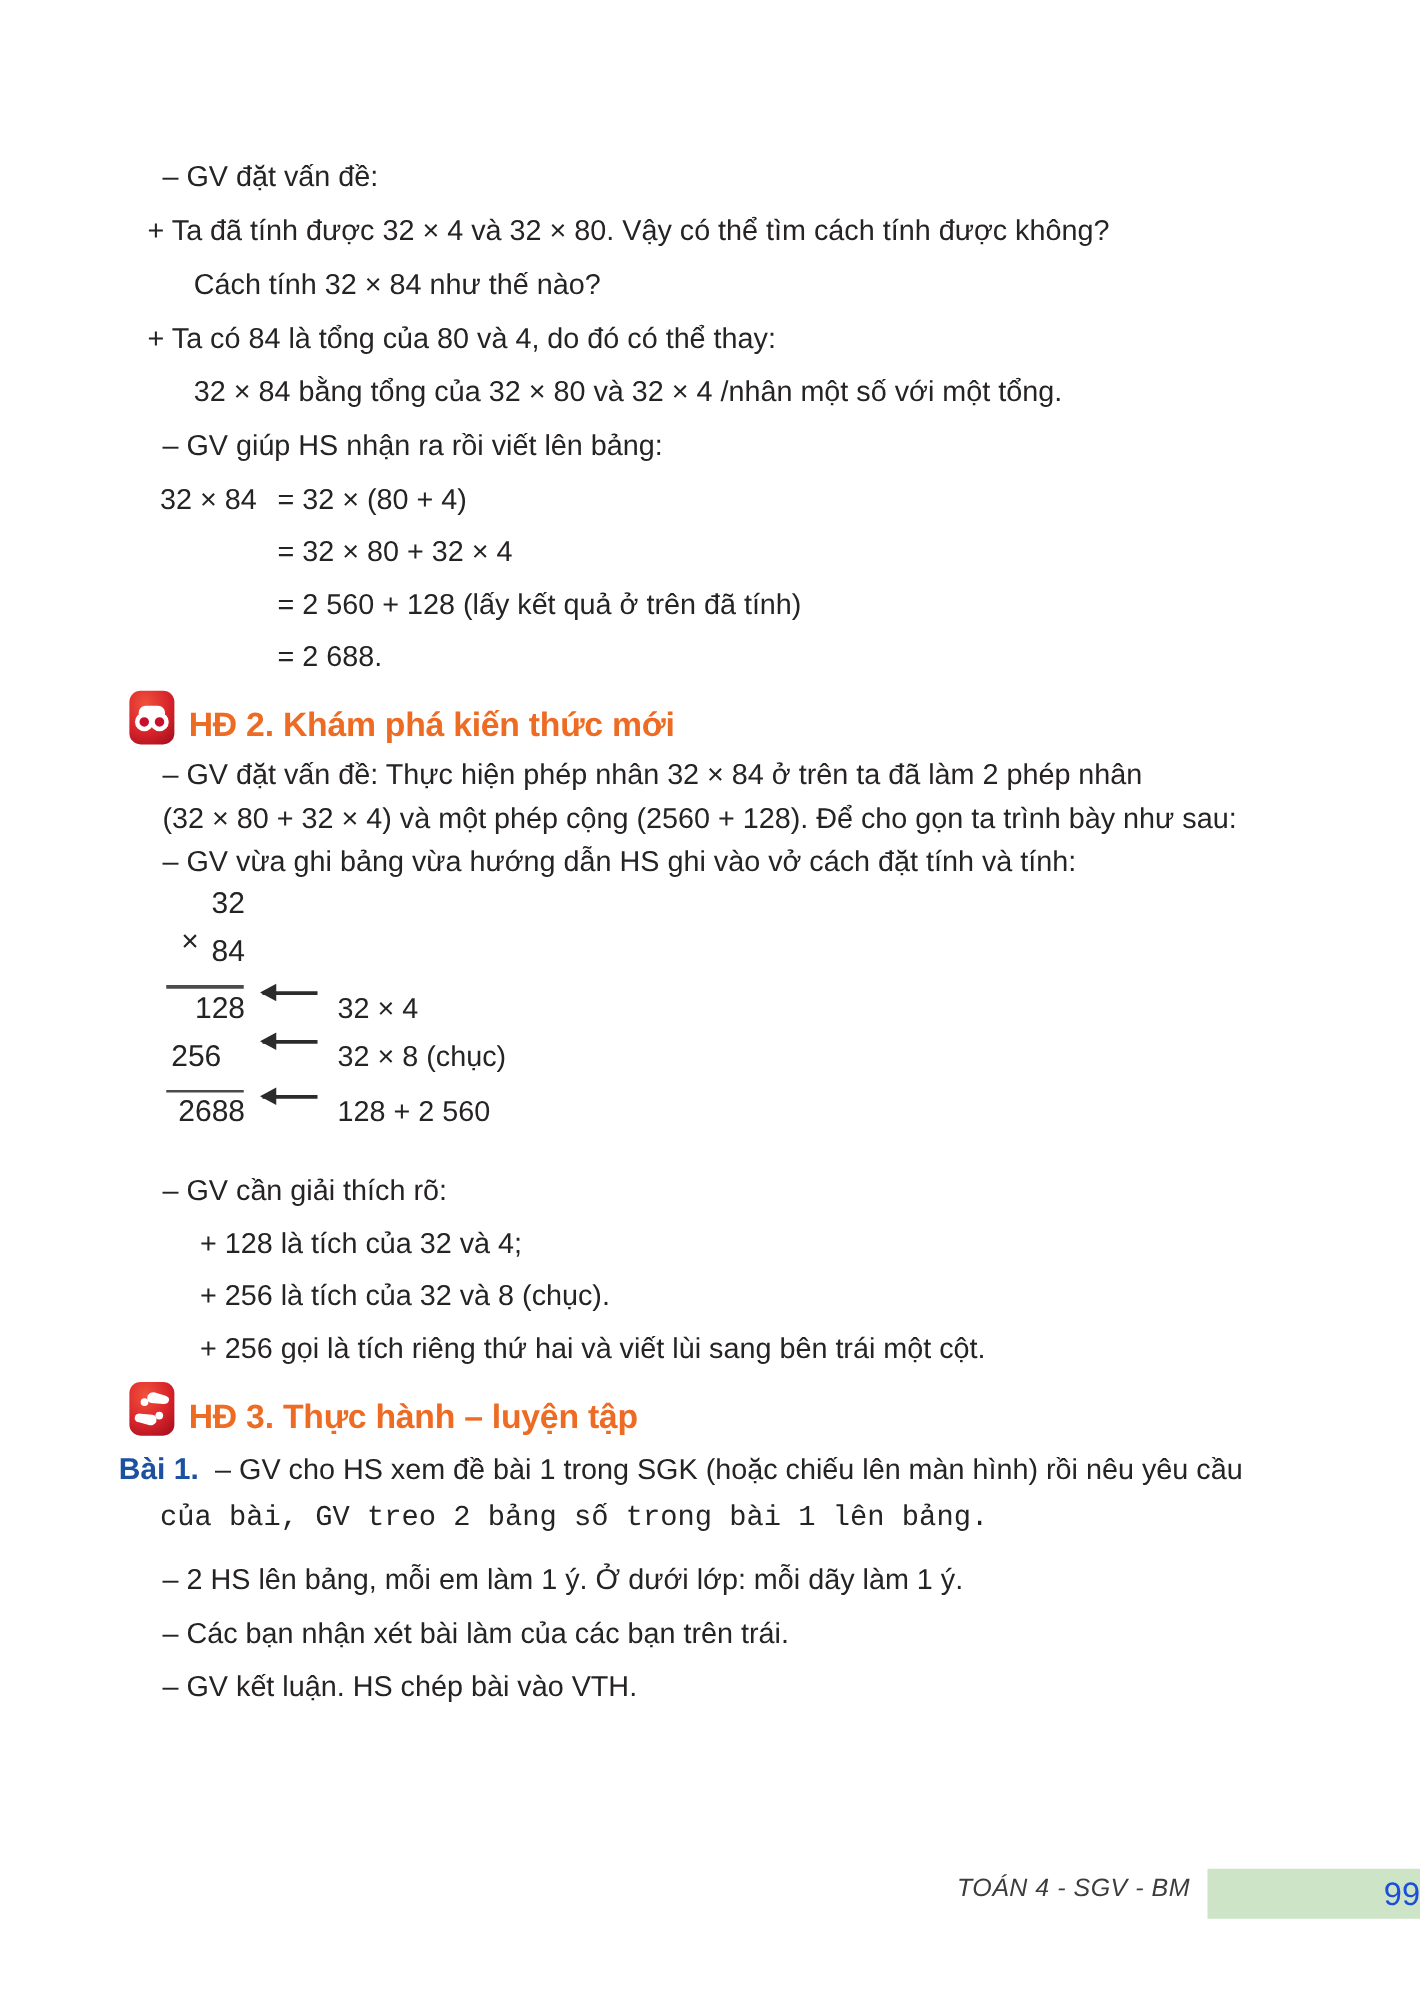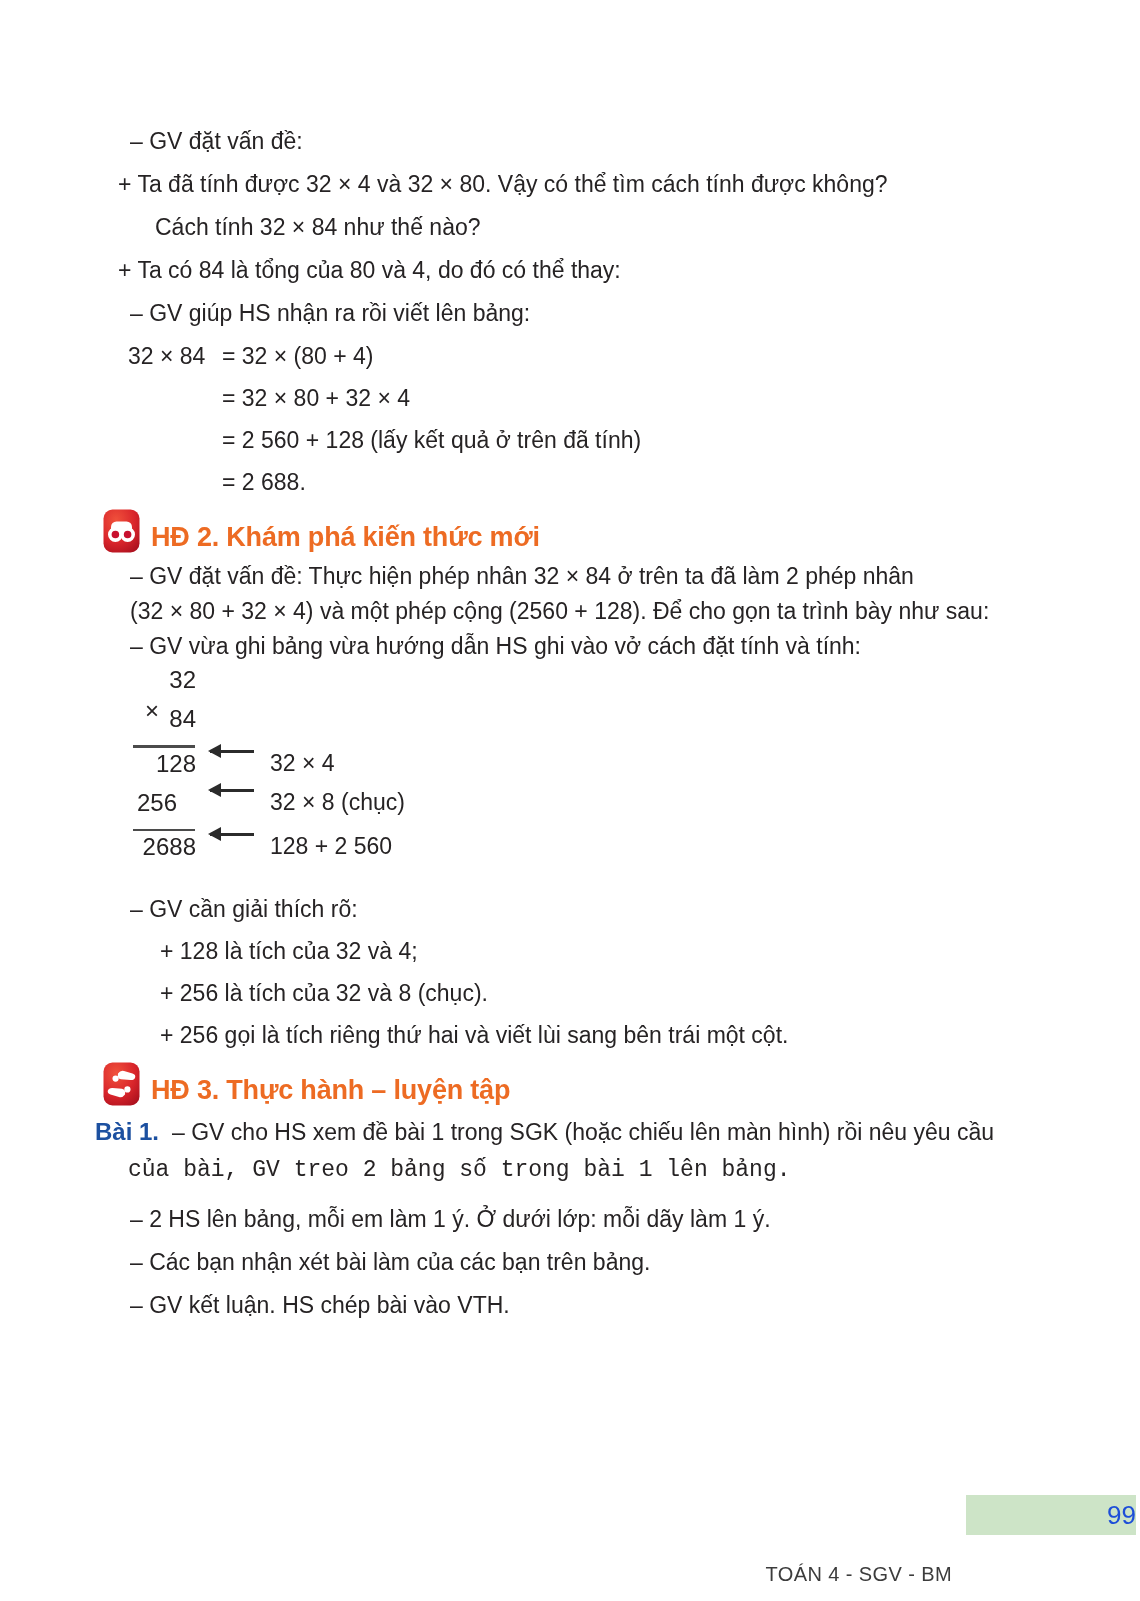--- a/index.html
+++ b/index.html
@@ -45,34 +45,35 @@
   .explain .para { line-height:42px; }
 
   
   .bai-line1 { line-height:40px; margin-top:2px; white-space:nowrap; }
   .bai-label { font-weight:bold; color:#1C50A0; margin-right:13px; font-size:24px; }
   .bai-line2 { line-height:36px; margin-left:33px; white-space:nowrap;font-family:Liberation Mono, monospace; }
   .tail { margin-top:10px; }
   .tail .para { line-height:43px; }
 
   
-  .footer-label { position:absolute; top:1563px; right:188px; font-size:20px; color:#3c3c3c; letter-spacing:0.4px; white-space:nowrap; }
+  .footer-label { position:absolute; top:1500px; right:188px; font-size:20px; color:#3c3c3c; letter-spacing:0.4px; white-space:nowrap;font-style:italic; }
   .page-box { position:absolute; left:966px; top:1495px; width:170px; height:40px; background:#CDE4C7; }
   .page-num { display:block; line-height:40px; padding-left:25px; font-size:26px; color:#1d4ed8;text-align:right; }
 </style>
 </head>
 <body>
 
 <div class="page">
   <div class="content">
 
     <p class="para ml-dash">– GV đặt vấn đề:</p>
     <p class="para ml-plus">+ Ta đã tính được 32 × 4 và 32 × 80. Vậy có thể tìm cách tính được không?</p>
     <p class="para ml-ind">Cách tính 32 × 84 như thế nào?</p>
     <p class="para ml-plus">+ Ta có 84 là tổng của 80 và 4, do đó có thể thay:</p>
+    <p class="para ml-ind">32 × 84 bằng tổng của 32 × 80 và 32 × 4 /nhân một số với một tổng.</p>
     <p class="para ml-dash">– GV giúp HS nhận ra rồi viết lên bảng:</p>
 
     <div class="eq">
       <div class="eq-row">
         <span class="eq-lhs">32 × 84</span><span>= 32 × (80 + 4)</span>
       </div>
       <div class="eq-row eq-cont">= 32 × 80 + 32 × 4</div>
       <div class="eq-row eq-cont">= 2 560 + 128 (lấy kết quả ở trên đã tính)</div>
       <div class="eq-row eq-cont">= 2 688.</div>
     </div>
@@ -158,21 +159,21 @@
       <h2 class="hd-title">HĐ 3. Thực hành – luyện tập</h2>
     </div>
 
     <p class="bai-line1">
       <span class="bai-label">Bài 1.</span><span>– GV cho HS xem đề bài 1 trong SGK (hoặc chiếu lên màn hình) rồi nêu yêu cầu</span>
     </p>
     <p class="bai-line2">của bài, GV treo 2 bảng số trong bài 1 lên bảng.</p>
 
     <div class="tail">
       <p class="para ml-dash">– 2 HS lên bảng, mỗi em làm 1 ý. Ở dưới lớp: mỗi dãy làm 1 ý.</p>
-      <p class="para ml-dash">– Các bạn nhận xét bài làm của các bạn trên bảng.</p>
+      <p class="para ml-dash">– Các bạn nhận xét bài làm của các bạn trên trái.</p>
       <p class="para ml-dash">– GV kết luận. HS chép bài vào VTH.</p>
     </div>
 
   </div>
 
   <div class="footer-label">TOÁN 4 - SGV - BM</div>
   <div class="page-box">
     <span class="page-num">99</span>
   </div>
 </div>

